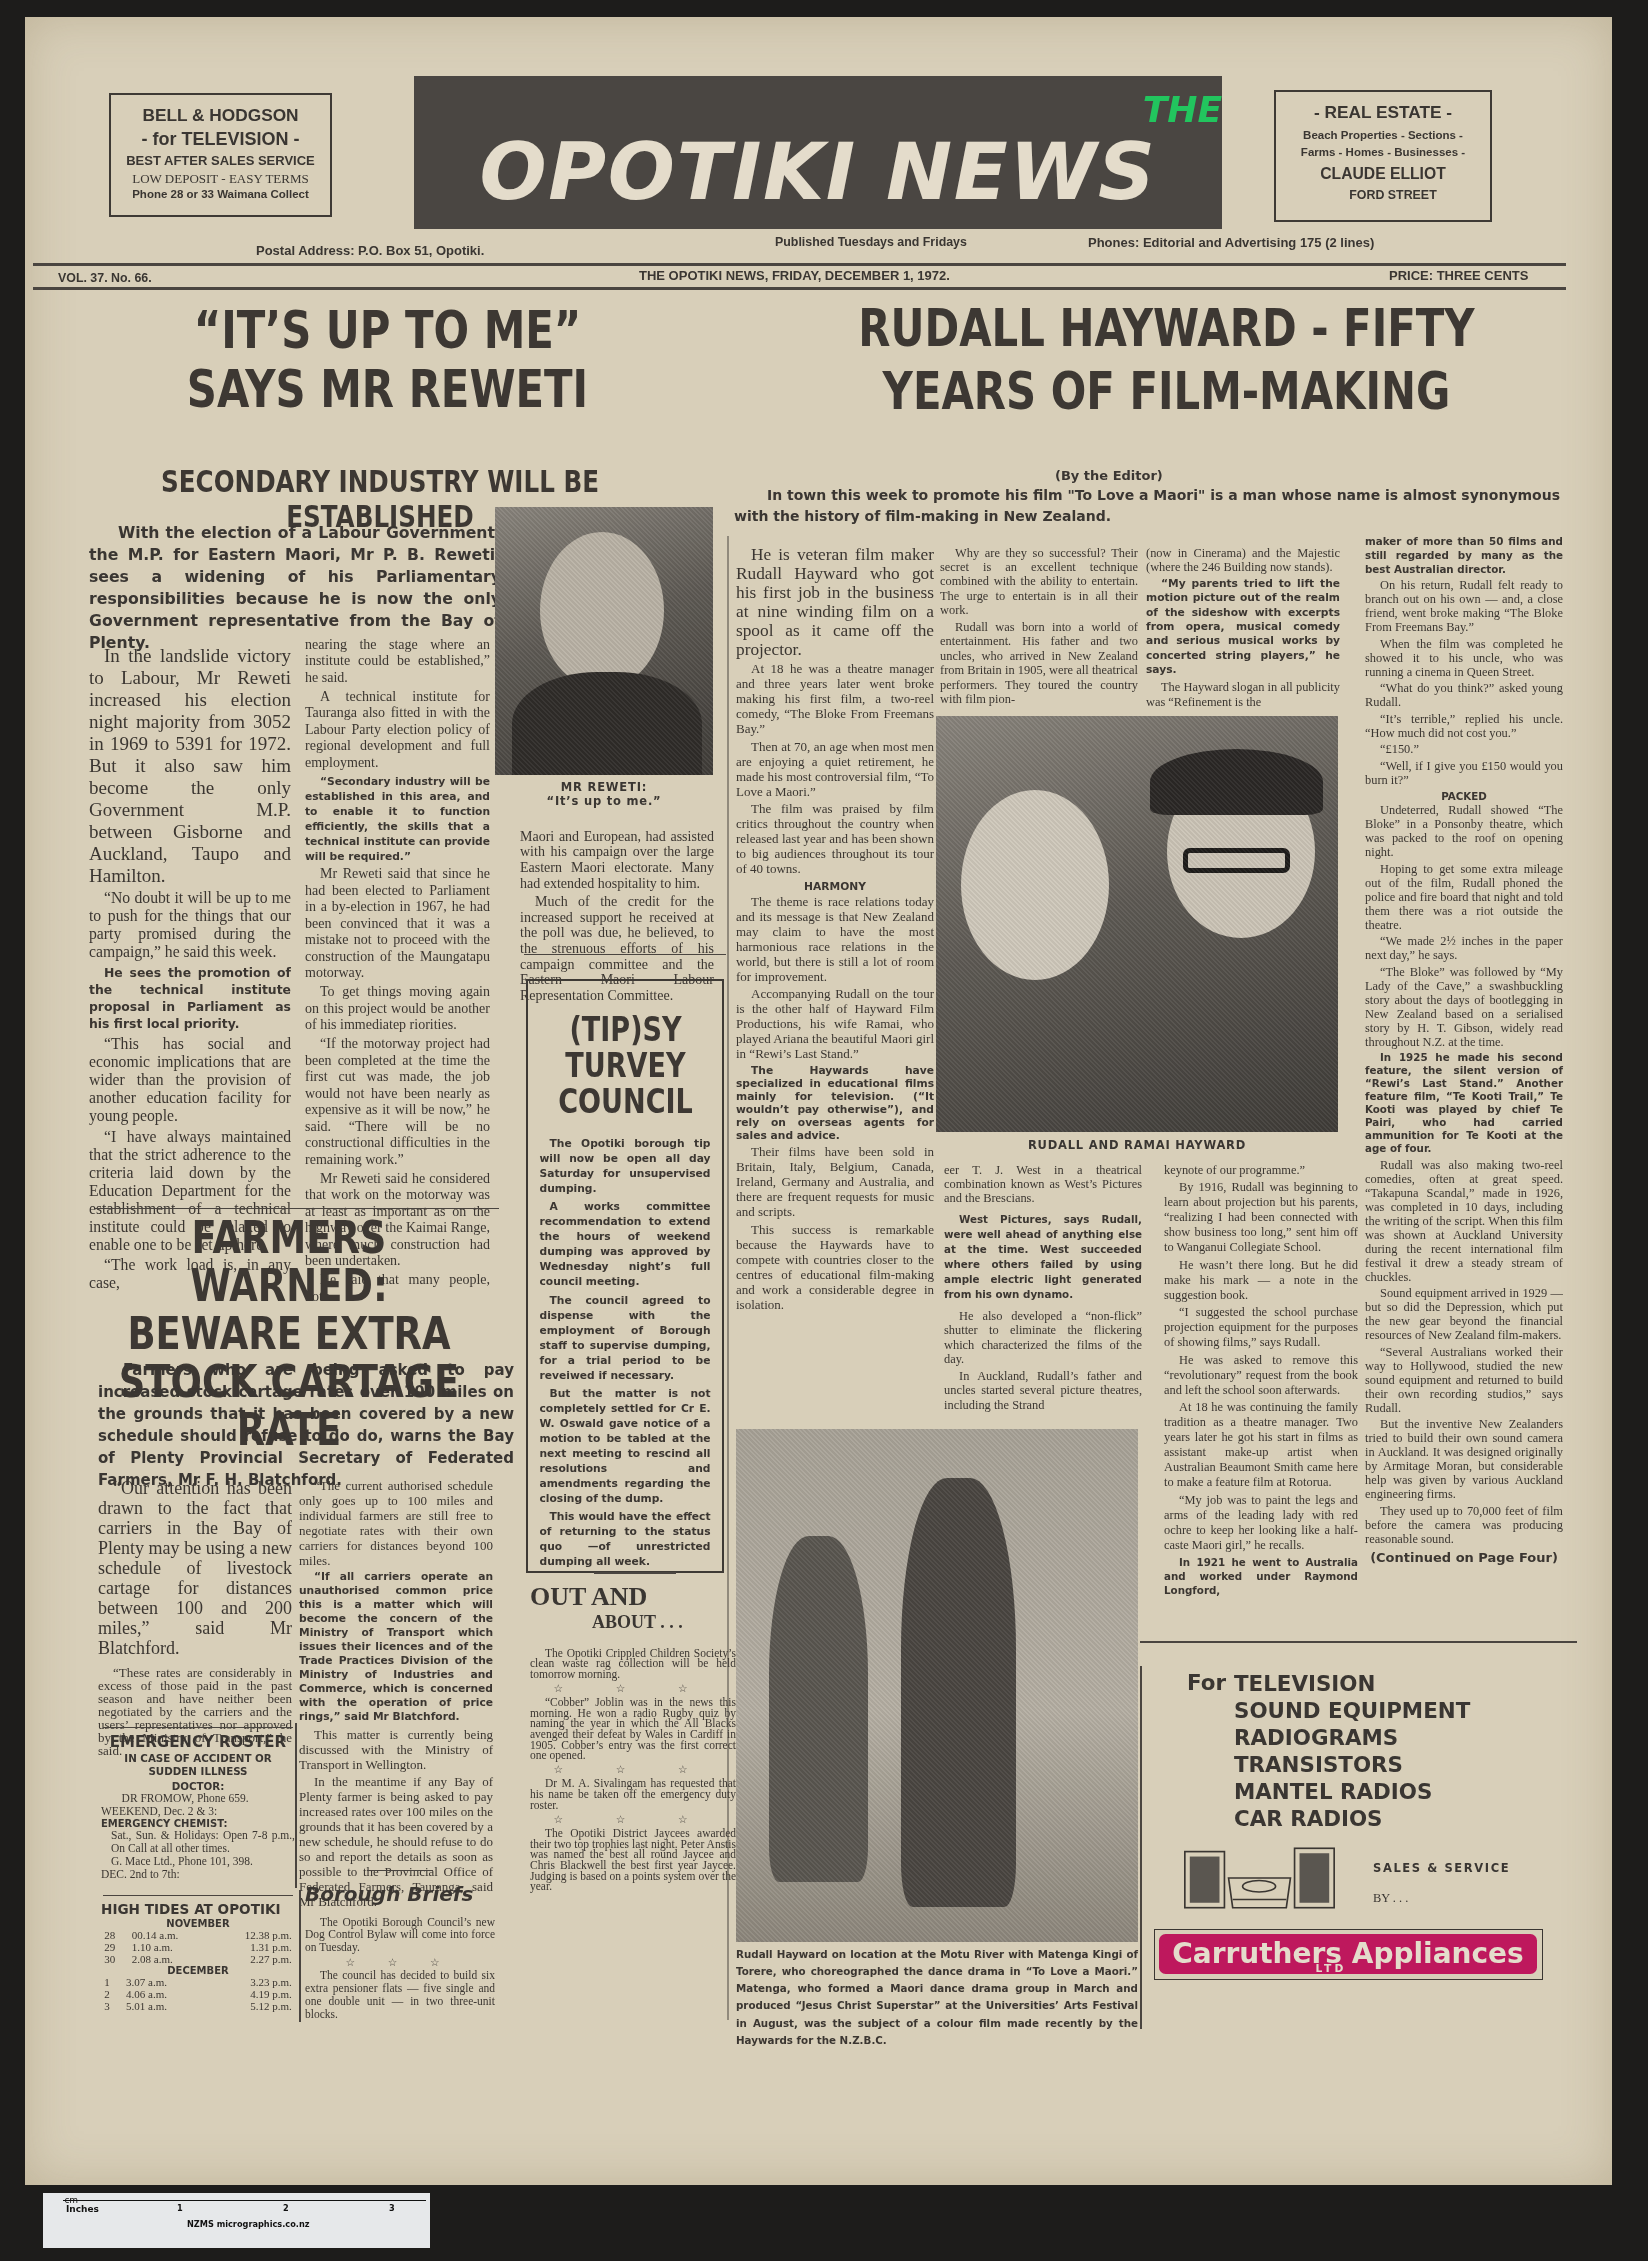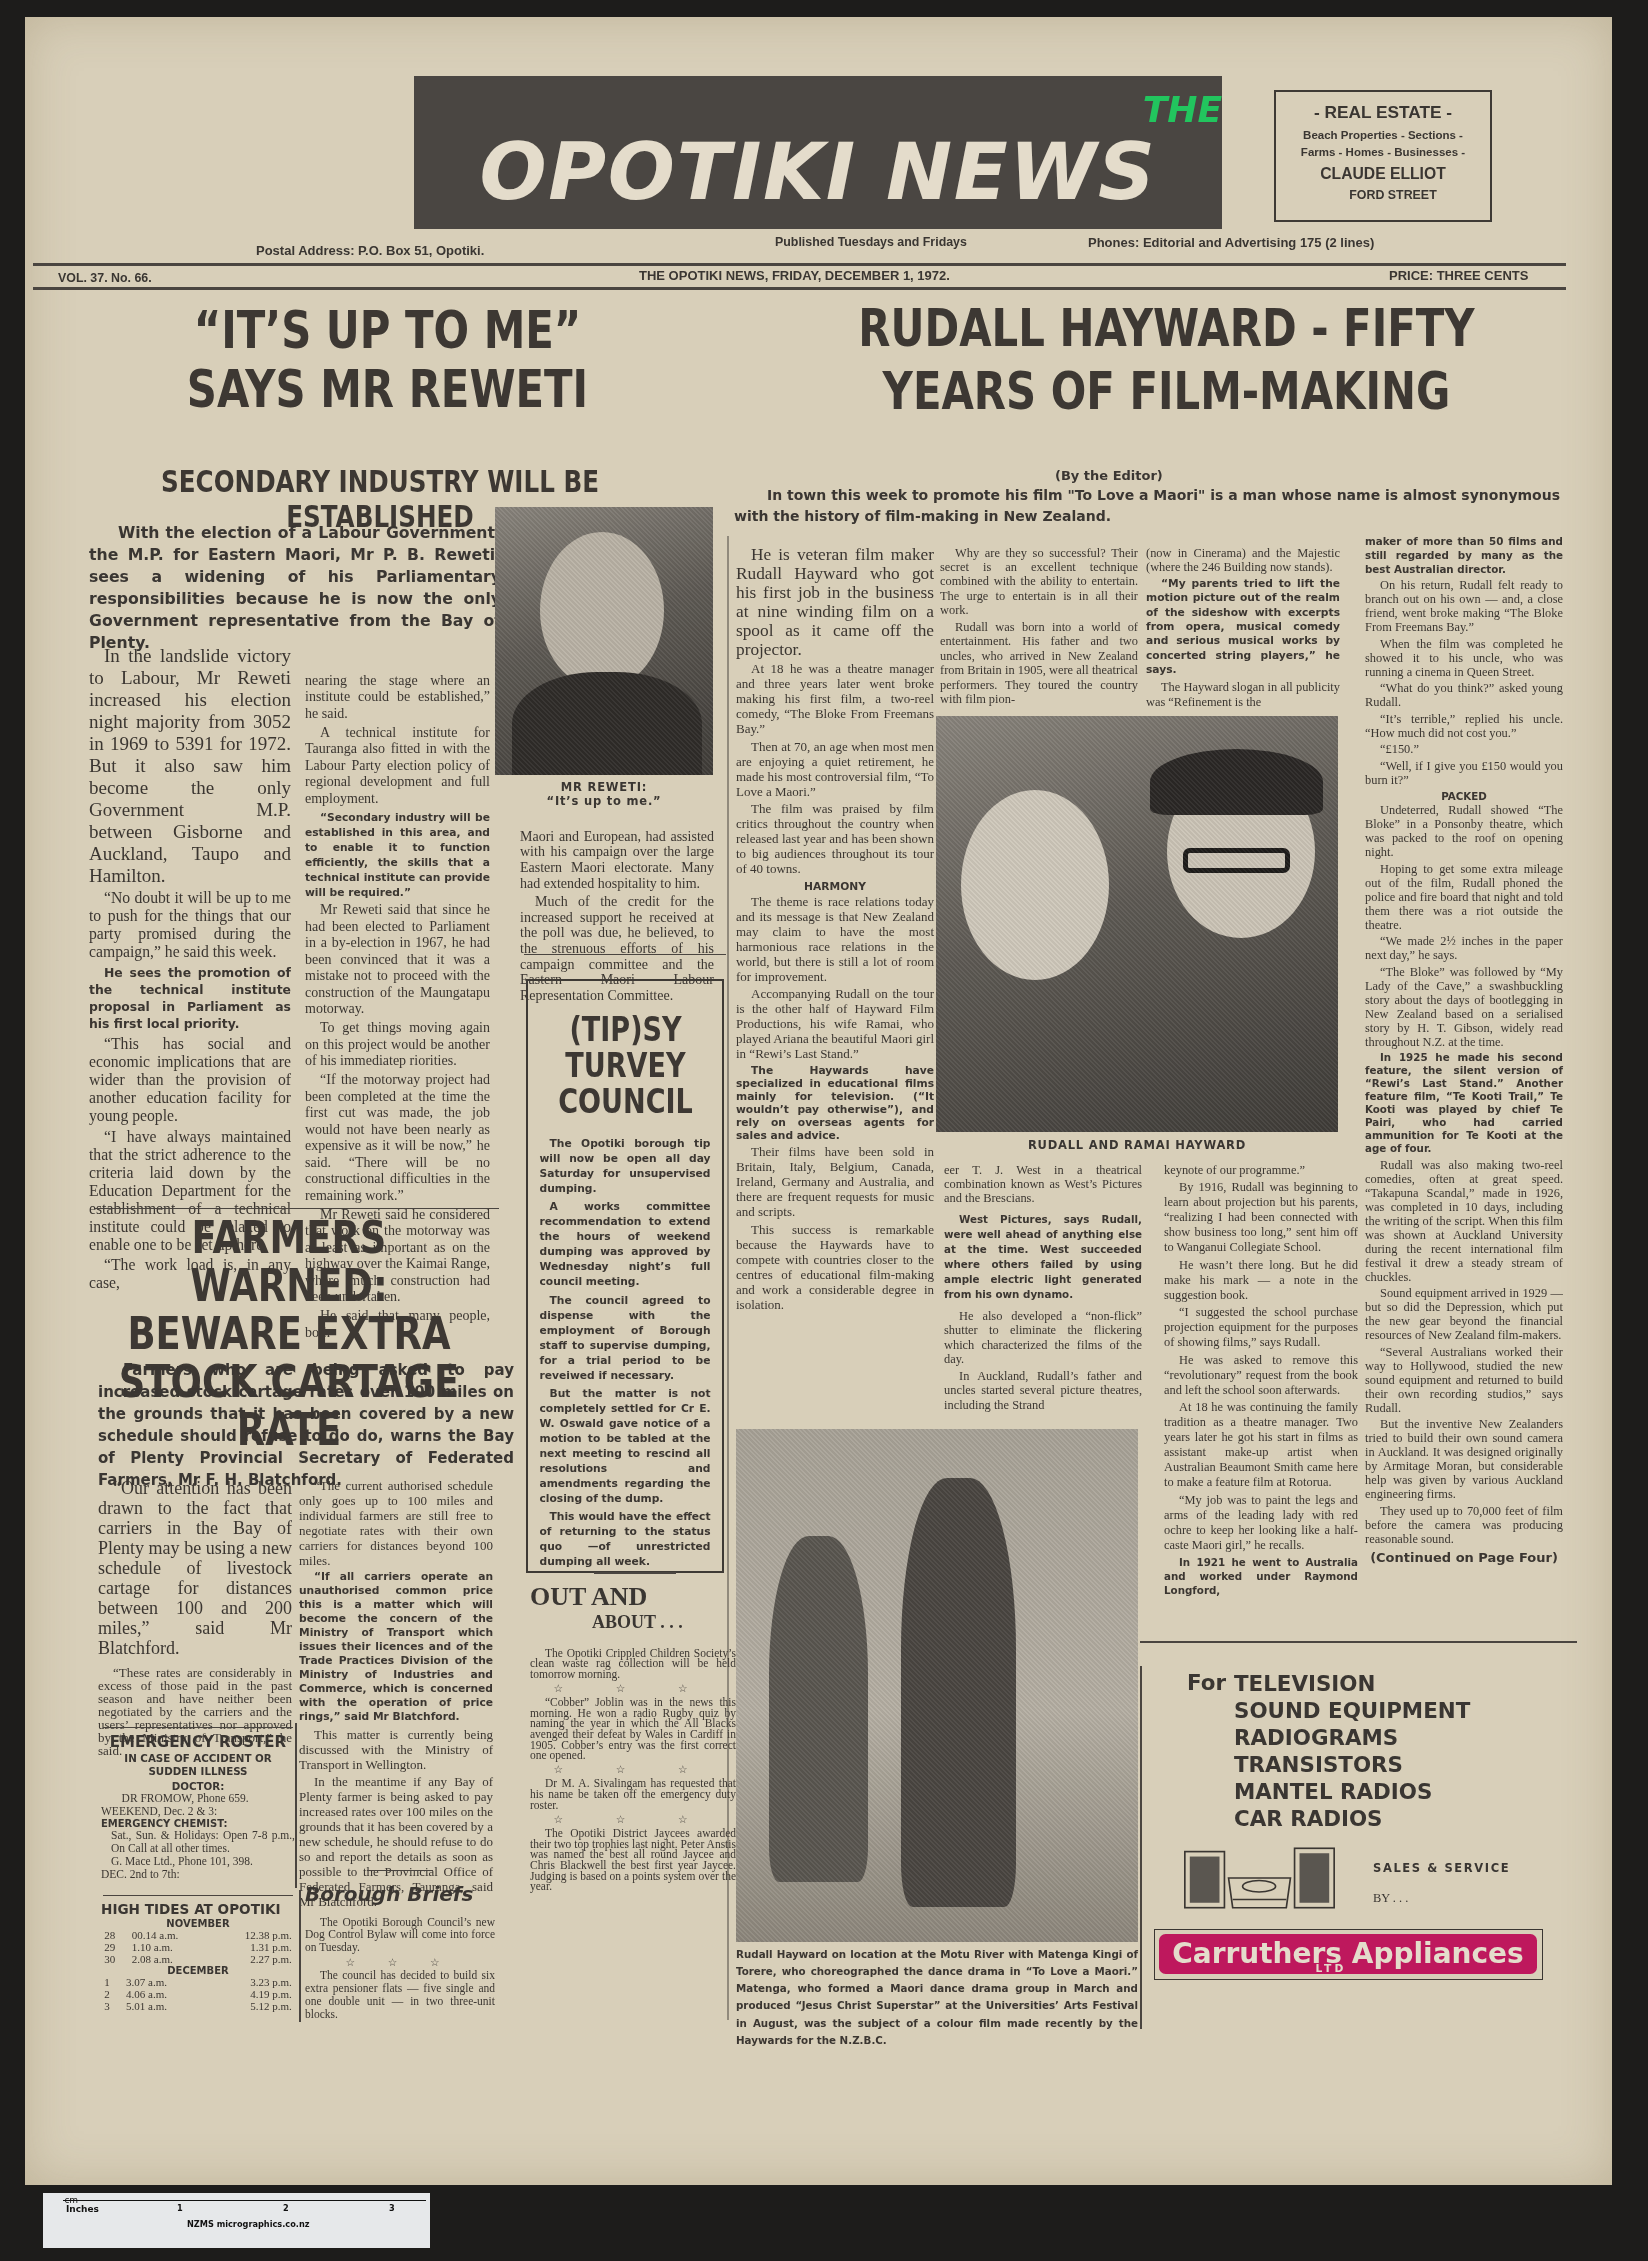--- a/index.html
+++ b/index.html
@@ -23,20 +23,27 @@
   .caption { font-family: "DejaVu Sans", sans-serif; font-weight: bold; font-size: 11.5px; text-align: center; letter-spacing: 0.8px; color: #3a3632; }
   .stars { text-align: center; font-size: 13px; letter-spacing: 49px; color: #4a4540; margin: 3.3px 0; }
   table.tides { font-family: "Liberation Serif", serif; font-size: 15.7px; width: 100%; border-collapse: collapse; color: #3b3631; }
   table.tides td { padding: 0 3.3px; }
 </style>
 </head>
 <body>
 
 <div class="page">
 
+  <div class="box center cond bold" style="left:84px;top:76px;width:223px;height:124px;padding-top:10px;">
+    <div style="font-size:17.3px;">BELL &amp; HODGSON</div>
+    <div style="font-size:18px;margin-top:3.3px;">- for TELEVISION -</div>
+    <div style="font-size:13px;margin-top:3.3px;">BEST AFTER SALES SERVICE</div>
+    <div style="font-size:13px;font-family:'Liberation Serif',serif;font-weight:normal;margin-top:2.5px;">LOW DEPOSIT - EASY TERMS</div>
+    <div style="font-size:11.5px;margin-top:1.6px;">Phone 28 or 33 Waimana Collect</div>
+  </div>
 
   <div class="abs" style="left:389px;top:59px;width:808px;height:153px;background:#4a4642;">
     <div class="abs sans bold" style="left:0;right:0;top:13px;text-align:right;font-size:36px;color:#22c55e;font-style:italic;">THE</div>
     <div class="abs sans bold" style="left:0;right:0;top:51px;text-align:center;font-size:79px;line-height:91px;color:#e4dccb;font-style:italic;letter-spacing:1.6px;">OPOTIKI NEWS</div>
   </div>
 
   <div class="box center cond bold" style="left:1249px;top:73px;width:218px;height:132px;padding-top:10px;">
     <div style="font-size:17.3px;">- REAL ESTATE -</div>
     <div style="font-size:11.5px;margin-top:6.6px;">Beach Properties - Sections -</div>
     <div style="font-size:11.5px;margin-top:5px;">Farms - Homes - Businesses -</div>
@@ -72,21 +79,21 @@
   </div>
 
   <div class="abs body-text" style="left:64px;top:628px;width:202px;">
     <p style="font-size:19px;line-height:22px;">In the landslide victory to Labour, Mr Reweti increased his election night majority from 3052 in 1969 to 5391 for 1972. But it also saw him become the only Government M.P. between Gisborne and Auckland, Taupo and Hamilton.</p>
     <p>“No doubt it will be up to me to push for the things that our party promised during the campaign,” he said this week.</p>
     <p class="bold-text">He sees the promotion of the technical institute proposal in Parliament as his first local priority.</p>
     <p>“This has social and economic implications that are wider than the provision of another education facility for young people.</p>
     <p>“I have always maintained that the strict adherence to the criteria laid down by the Education Department for the establishment of a technical institute could be relaxed to enable one to be set up here.</p>
     <p>“The work load is, in any case,</p>
   </div>
-  <div class="abs body-text" style="left:280px;top:620px;width:185px;font-size:14px;line-height:16.5px;margin-top:36px;">
+  <div class="abs body-text" style="left:280px;top:620px;width:185px;font-size:14px;line-height:16.5px;">
     <p style="text-indent:0">nearing the stage where an institute could be established,” he said.</p>
     <p>A technical institute for Tauranga also fitted in with the Labour Party election policy of regional development and full employment.</p>
     <p class="bold-text" style="font-size:10.7px;line-height:15px;">“Secondary industry will be established in this area, and to enable it to function efficiently, the skills that a technical institute can provide will be required.”</p>
     <p>Mr Reweti said that since he had been elected to Parliament in a by-election in 1967, he had been convinced that it was a mistake not to proceed with the construction of the Maungatapu motorway.</p>
     <p>To get things moving again on this project would be another of his immediatep riorities.</p>
     <p>“If the motorway project had been completed at the time the first cut was made, the job would not have been nearly as expensive as it will be now,” he said. “There will be no constructional difficulties in the remaining work.”</p>
     <p>Mr Reweti said he considered that work on the motorway was at least as important as on the highway over the Kaimai Range, where much construction had been undertaken.</p>
     <p>He said that many people, both</p>
   </div>
   <div class="abs body-text" style="left:495px;top:812px;width:194px;font-size:14px;line-height:15.7px;">

